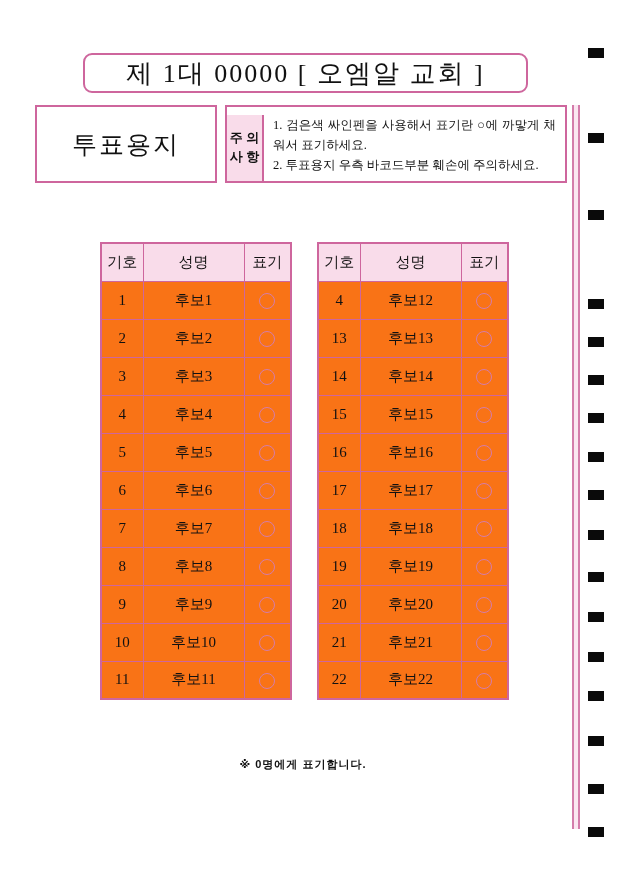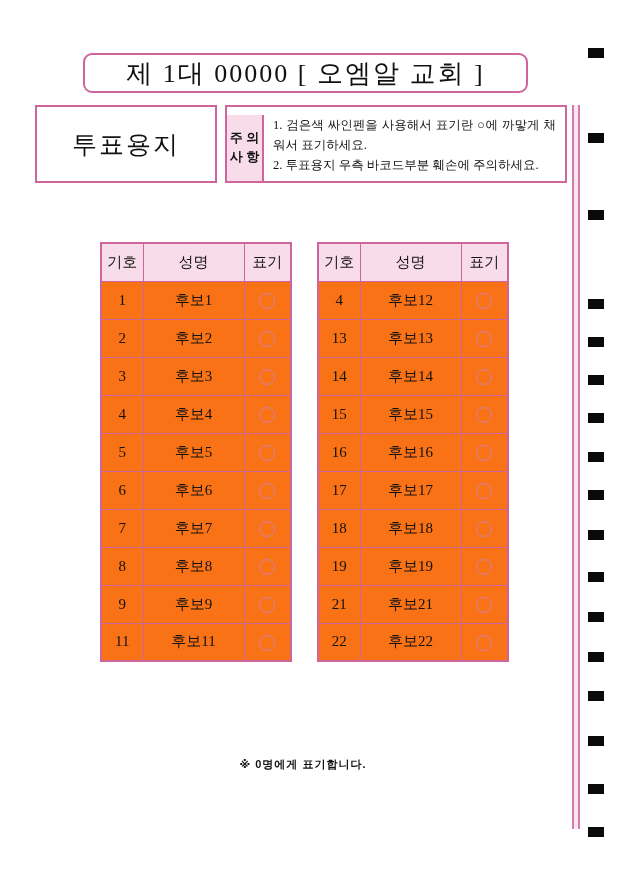--- a/index.html
+++ b/index.html
@@ -183,20 +183,25 @@
           <td>8</td>
           <td>후보8</td>
           <td><span class="mark-circle"></span></td>
         </tr>
         <tr>
           <td>9</td>
           <td>후보9</td>
           <td><span class="mark-circle"></span></td>
         </tr>
         <tr>
+          <td>10</td>
+          <td>후보10</td>
+          <td><span class="mark-circle"></span></td>
+        </tr>
+        <tr>
           <td>11</td>
           <td>후보11</td>
           <td><span class="mark-circle"></span></td>
         </tr>
       </tbody>
     </table>
 
   <table class="cand t2">
     <colgroup>
         <col class="c1">
@@ -242,20 +247,25 @@
           <td><span class="mark-circle"></span></td>
         </tr>
         <tr>
           <td>18</td>
           <td>후보18</td>
           <td><span class="mark-circle"></span></td>
         </tr>
         <tr>
           <td>19</td>
           <td>후보19</td>
+          <td><span class="mark-circle"></span></td>
+        </tr>
+        <tr>
+          <td>20</td>
+          <td>후보20</td>
           <td><span class="mark-circle"></span></td>
         </tr>
         <tr>
           <td>21</td>
           <td>후보21</td>
           <td><span class="mark-circle"></span></td>
         </tr>
         <tr>
           <td>22</td>
           <td>후보22</td>

